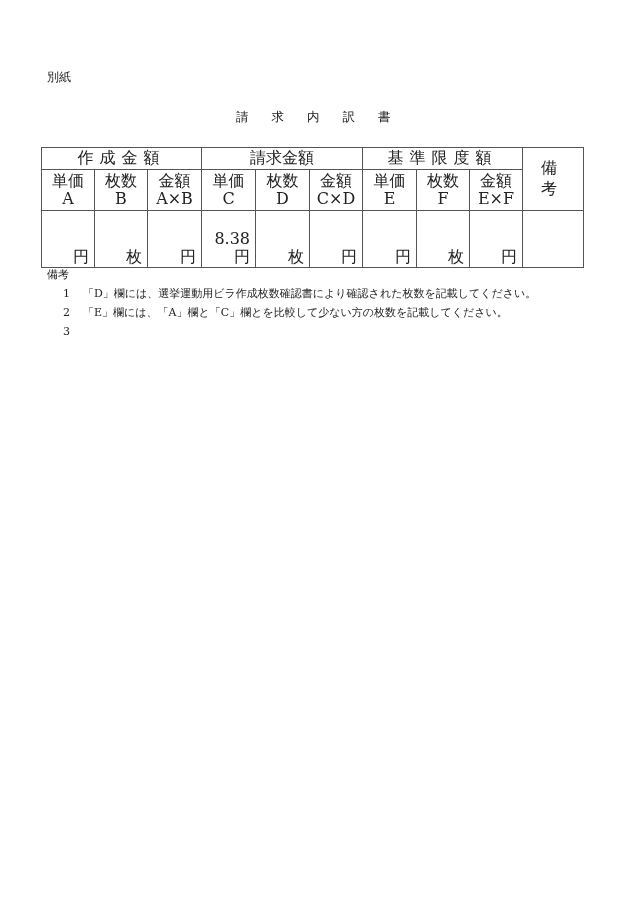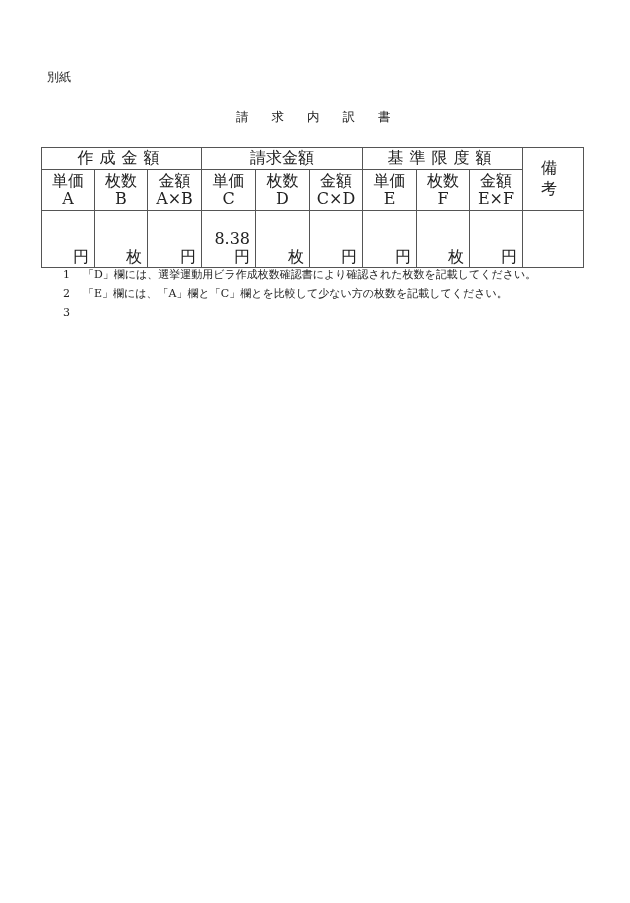--- a/index.html
+++ b/index.html
@@ -122,20 +122,21 @@
     <td>
           <div></div>
           <div>円</div>
         </td>
     <td></td>
   </tr>
 </tbody>
   </table>
 
 <div class="notes">
+  <div class="head">備考</div>
   <div class="note">
       <span class="num">1</span>
       <span>「D」欄には、選挙運動用ビラ作成枚数確認書により確認された枚数を記載してください。</span>
     </div>
   <div class="note">
       <span class="num">2</span>
       <span>「E」欄には、「A」欄と「C」欄とを比較して少ない方の枚数を記載してください。</span>
     </div>
   <div class="note">
       <span class="num">3</span>

